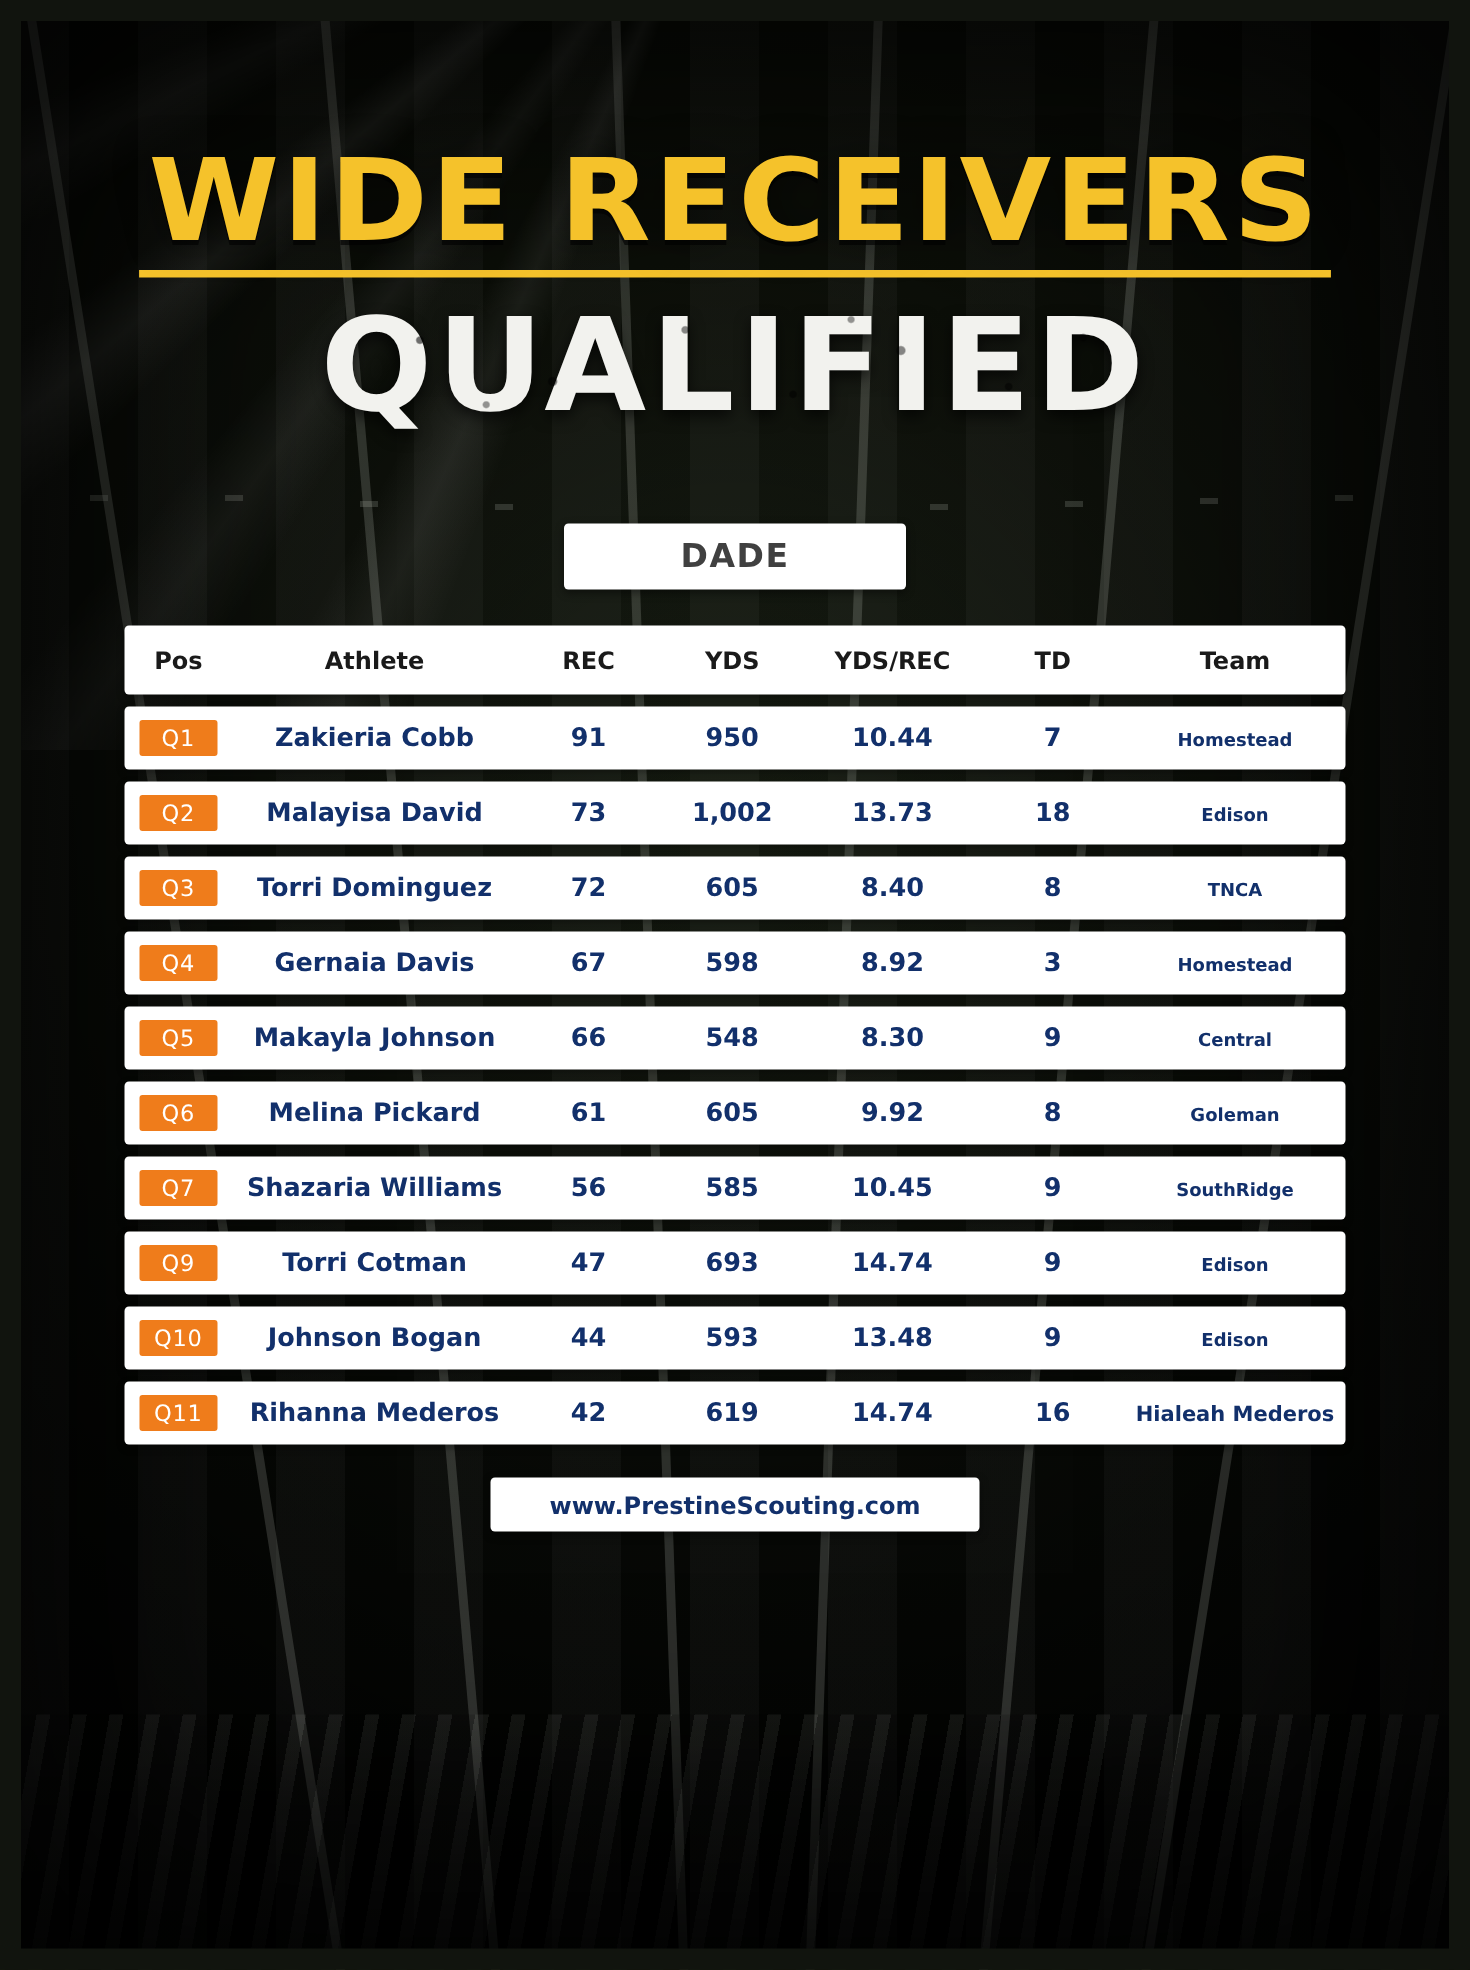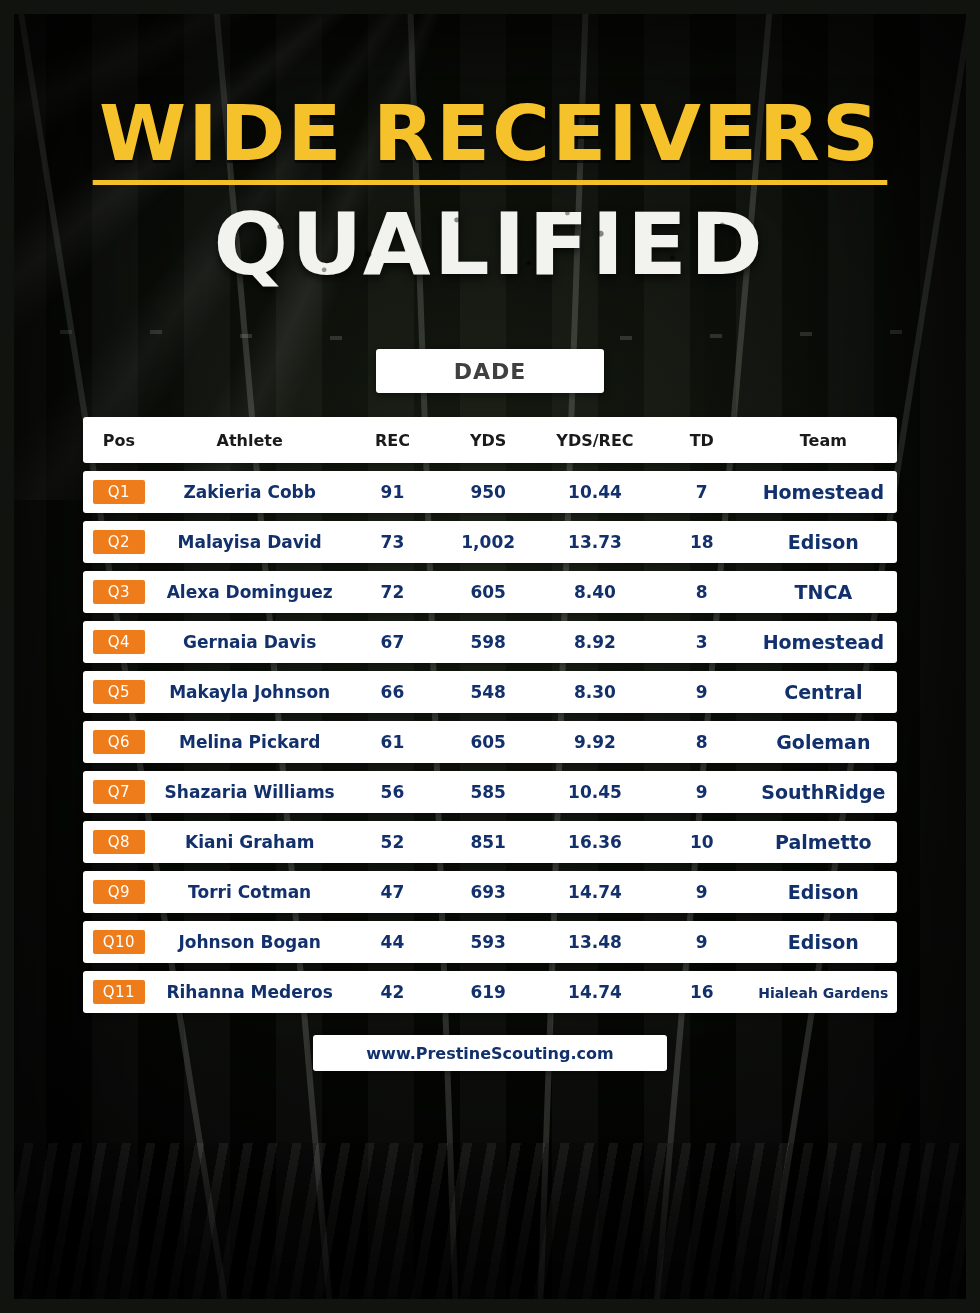--- a/index.html
+++ b/index.html
@@ -242,26 +242,26 @@
     padding: 3px 6px;
     background: #ef7c1b;
     color: #ffffff;
     font-family: "DejaVu Sans", sans-serif;
     font-weight: normal;
     font-size: 15px;
     border-radius: 2px;
     letter-spacing: 0.5px;
   }
   .c-name .txt { font-size: 17px; }
-  .c-team .txt { font-size: 19px; }
+  .c-team .txt { font-size: 12px; }
   .c-team .txt.small { font-size: 14px; }
 
   .footer {
     margin: 22px auto 0 auto;
-    width: 354px;
+    width: 326px;
     height: 36px;
     background: #ffffff;
     border-radius: 3px;
     display: flex;
     align-items: center;
     justify-content: center;
     box-shadow: 0 2px 6px rgba(0,0,0,0.4);
   }
   .footer a, .footer span {
     font-family: "DejaVu Sans", sans-serif;
@@ -336,21 +336,21 @@
         <div class="cell c-name"><span class="txt">Malayisa David</span></div>
         <div class="cell c-rec">73</div>
         <div class="cell c-yds">1,002</div>
         <div class="cell c-ypr">13.73</div>
         <div class="cell c-td">18</div>
         <div class="cell c-team"><span class="txt">Edison</span></div>
       </div>
 
       <div class="row">
         <div class="cell c-pos"><span class="badge">Q3</span></div>
-        <div class="cell c-name"><span class="txt">Alexa Dominguez</span></div>
+        <div class="cell c-name"><span class="txt">Torri Dominguez</span></div>
         <div class="cell c-rec">72</div>
         <div class="cell c-yds">605</div>
         <div class="cell c-ypr">8.40</div>
         <div class="cell c-td">8</div>
         <div class="cell c-team"><span class="txt">TNCA</span></div>
       </div>
 
       <div class="row">
         <div class="cell c-pos"><span class="badge">Q4</span></div>
         <div class="cell c-name"><span class="txt">Gernaia Davis</span></div>
@@ -384,29 +384,20 @@
       <div class="row">
         <div class="cell c-pos"><span class="badge">Q7</span></div>
         <div class="cell c-name"><span class="txt">Shazaria Williams</span></div>
         <div class="cell c-rec">56</div>
         <div class="cell c-yds">585</div>
         <div class="cell c-ypr">10.45</div>
         <div class="cell c-td">9</div>
         <div class="cell c-team"><span class="txt">SouthRidge</span></div>
       </div>
 
-      <div class="row">
-        <div class="cell c-pos"><span class="badge">Q8</span></div>
-        <div class="cell c-name"><span class="txt">Kiani Graham</span></div>
-        <div class="cell c-rec">52</div>
-        <div class="cell c-yds">851</div>
-        <div class="cell c-ypr">16.36</div>
-        <div class="cell c-td">10</div>
-        <div class="cell c-team"><span class="txt">Palmetto</span></div>
-      </div>
 
       <div class="row">
         <div class="cell c-pos"><span class="badge">Q9</span></div>
         <div class="cell c-name"><span class="txt">Torri Cotman</span></div>
         <div class="cell c-rec">47</div>
         <div class="cell c-yds">693</div>
         <div class="cell c-ypr">14.74</div>
         <div class="cell c-td">9</div>
         <div class="cell c-team"><span class="txt">Edison</span></div>
       </div>
@@ -421,21 +412,21 @@
         <div class="cell c-team"><span class="txt">Edison</span></div>
       </div>
 
       <div class="row">
         <div class="cell c-pos"><span class="badge">Q11</span></div>
         <div class="cell c-name"><span class="txt">Rihanna Mederos</span></div>
         <div class="cell c-rec">42</div>
         <div class="cell c-yds">619</div>
         <div class="cell c-ypr">14.74</div>
         <div class="cell c-td">16</div>
-        <div class="cell c-team"><span class="txt small">Hialeah Gardens</span></div>
+        <div class="cell c-team"><span class="txt small">Hialeah Mederos</span></div>
       </div>
 
 
     </div>
 
     <div class="footer">
       <span>www.PrestineScouting.com</span>
     </div>
 
   </div>

